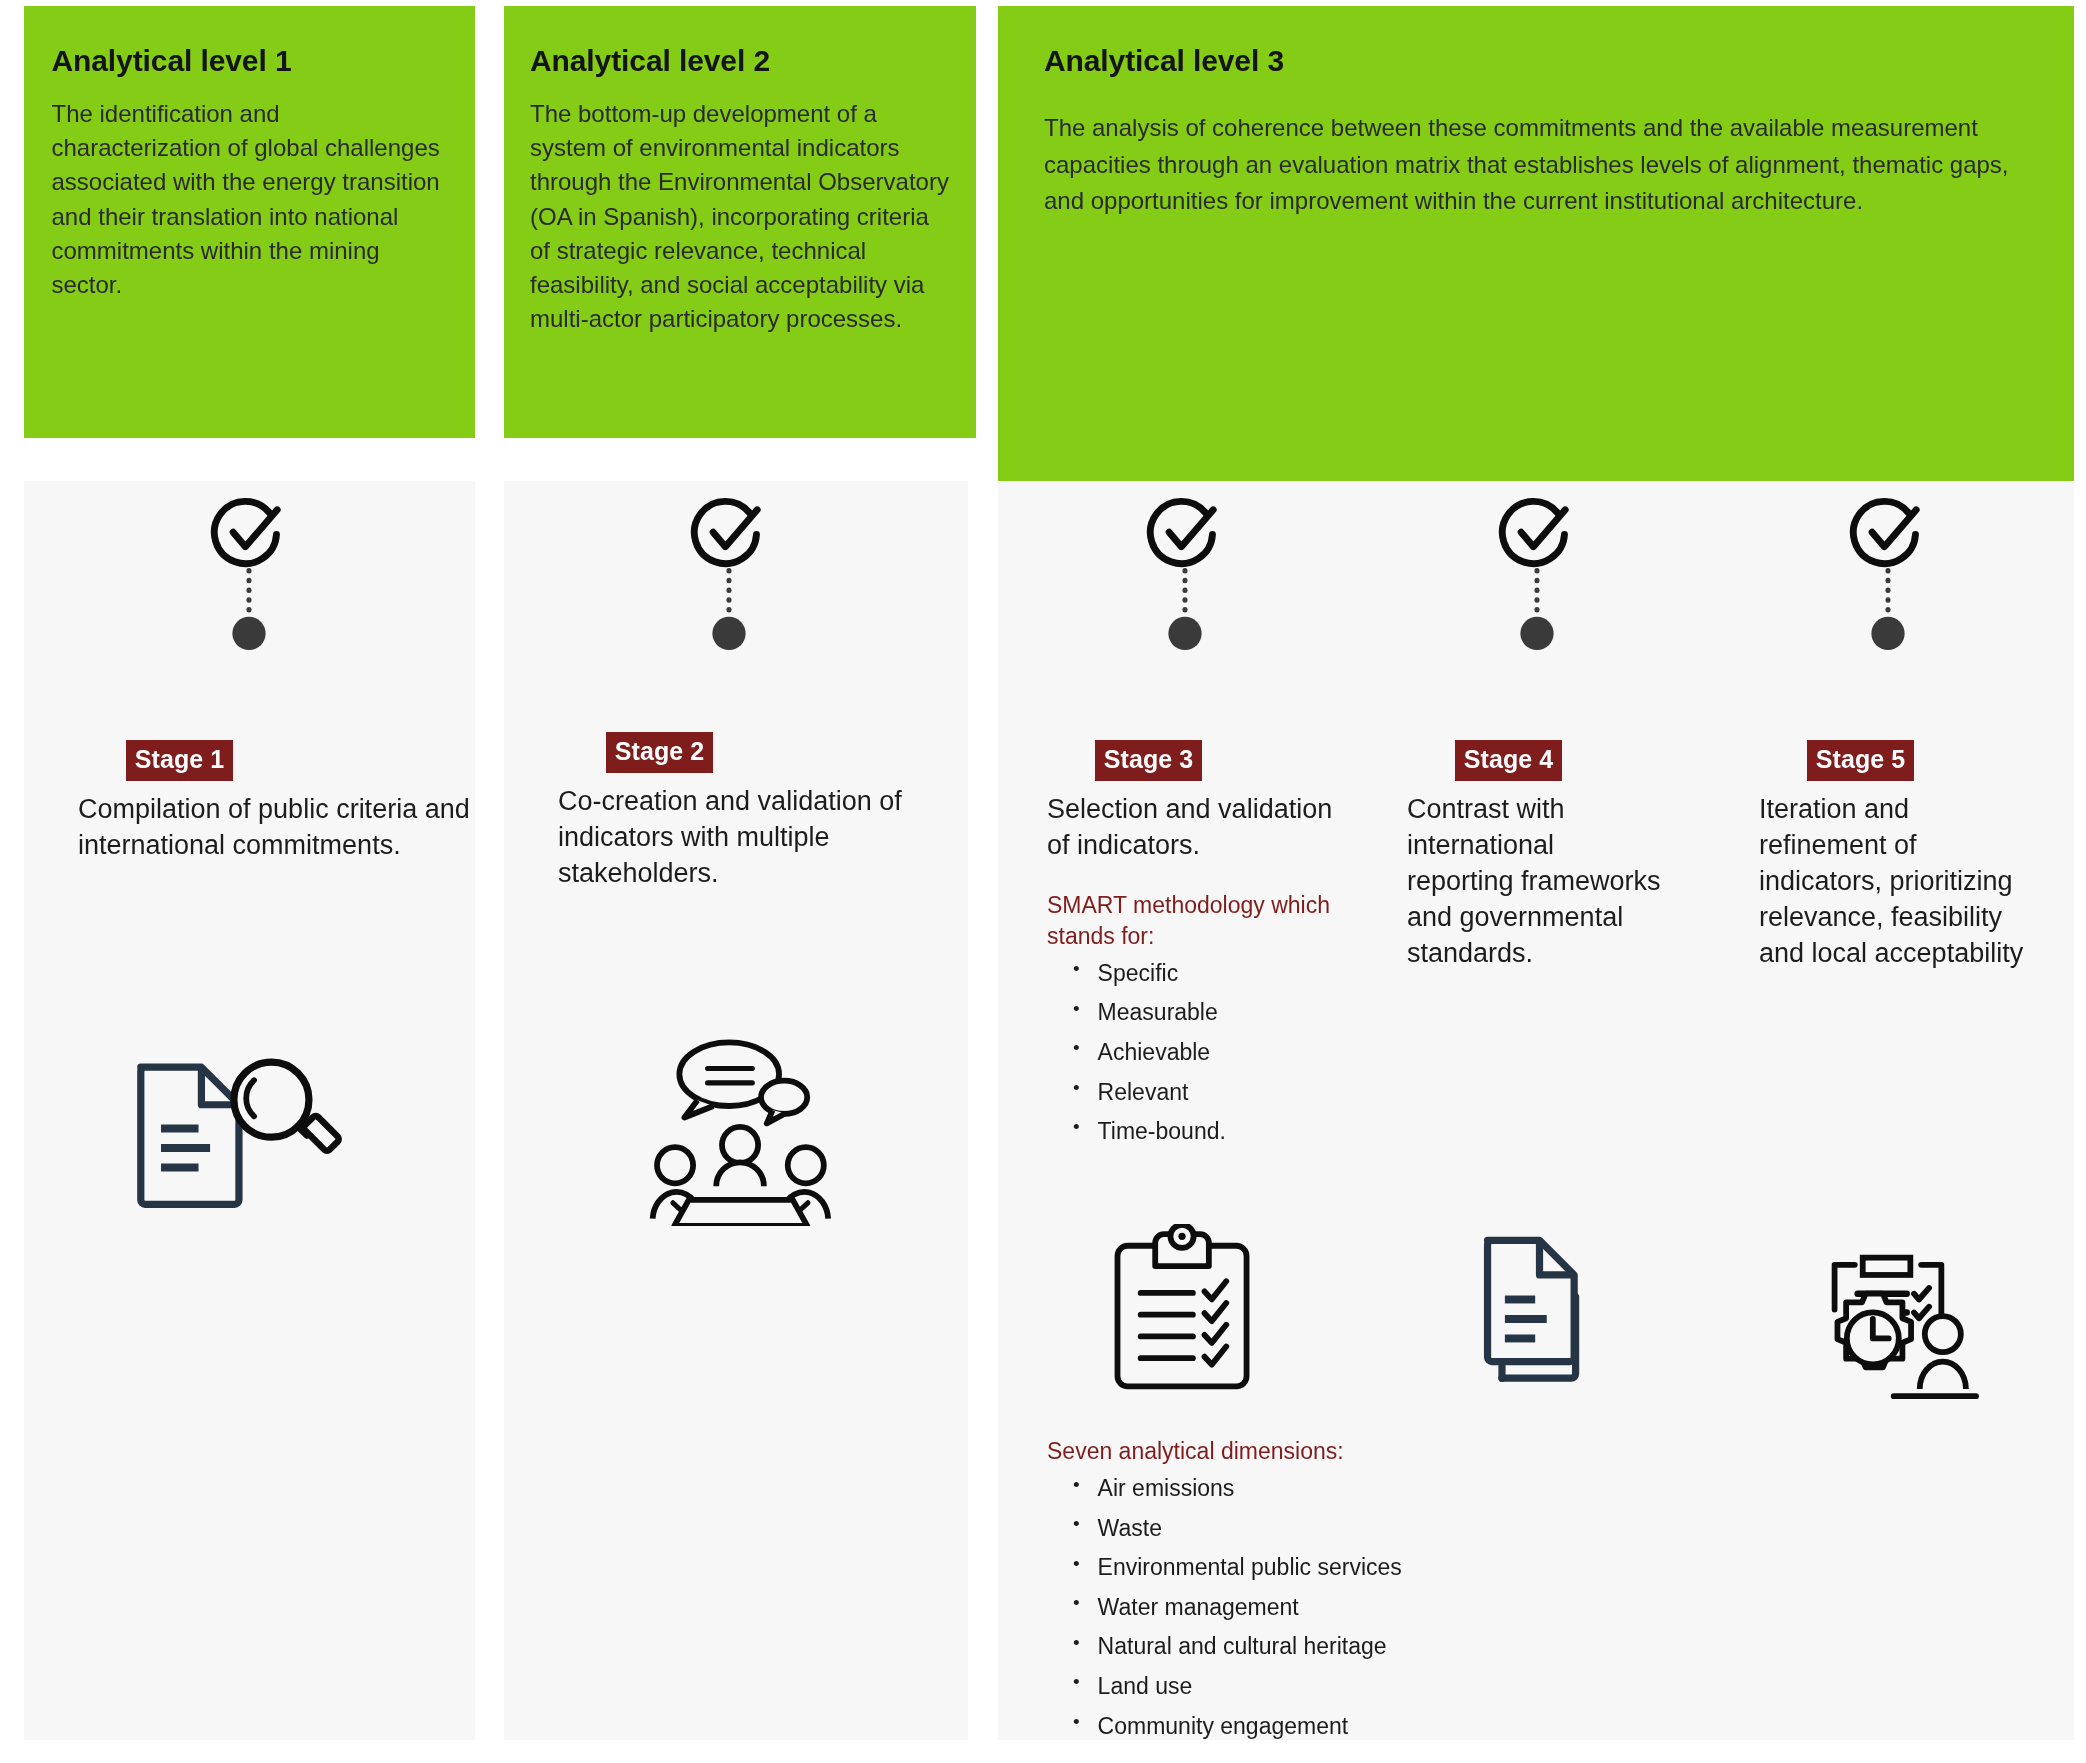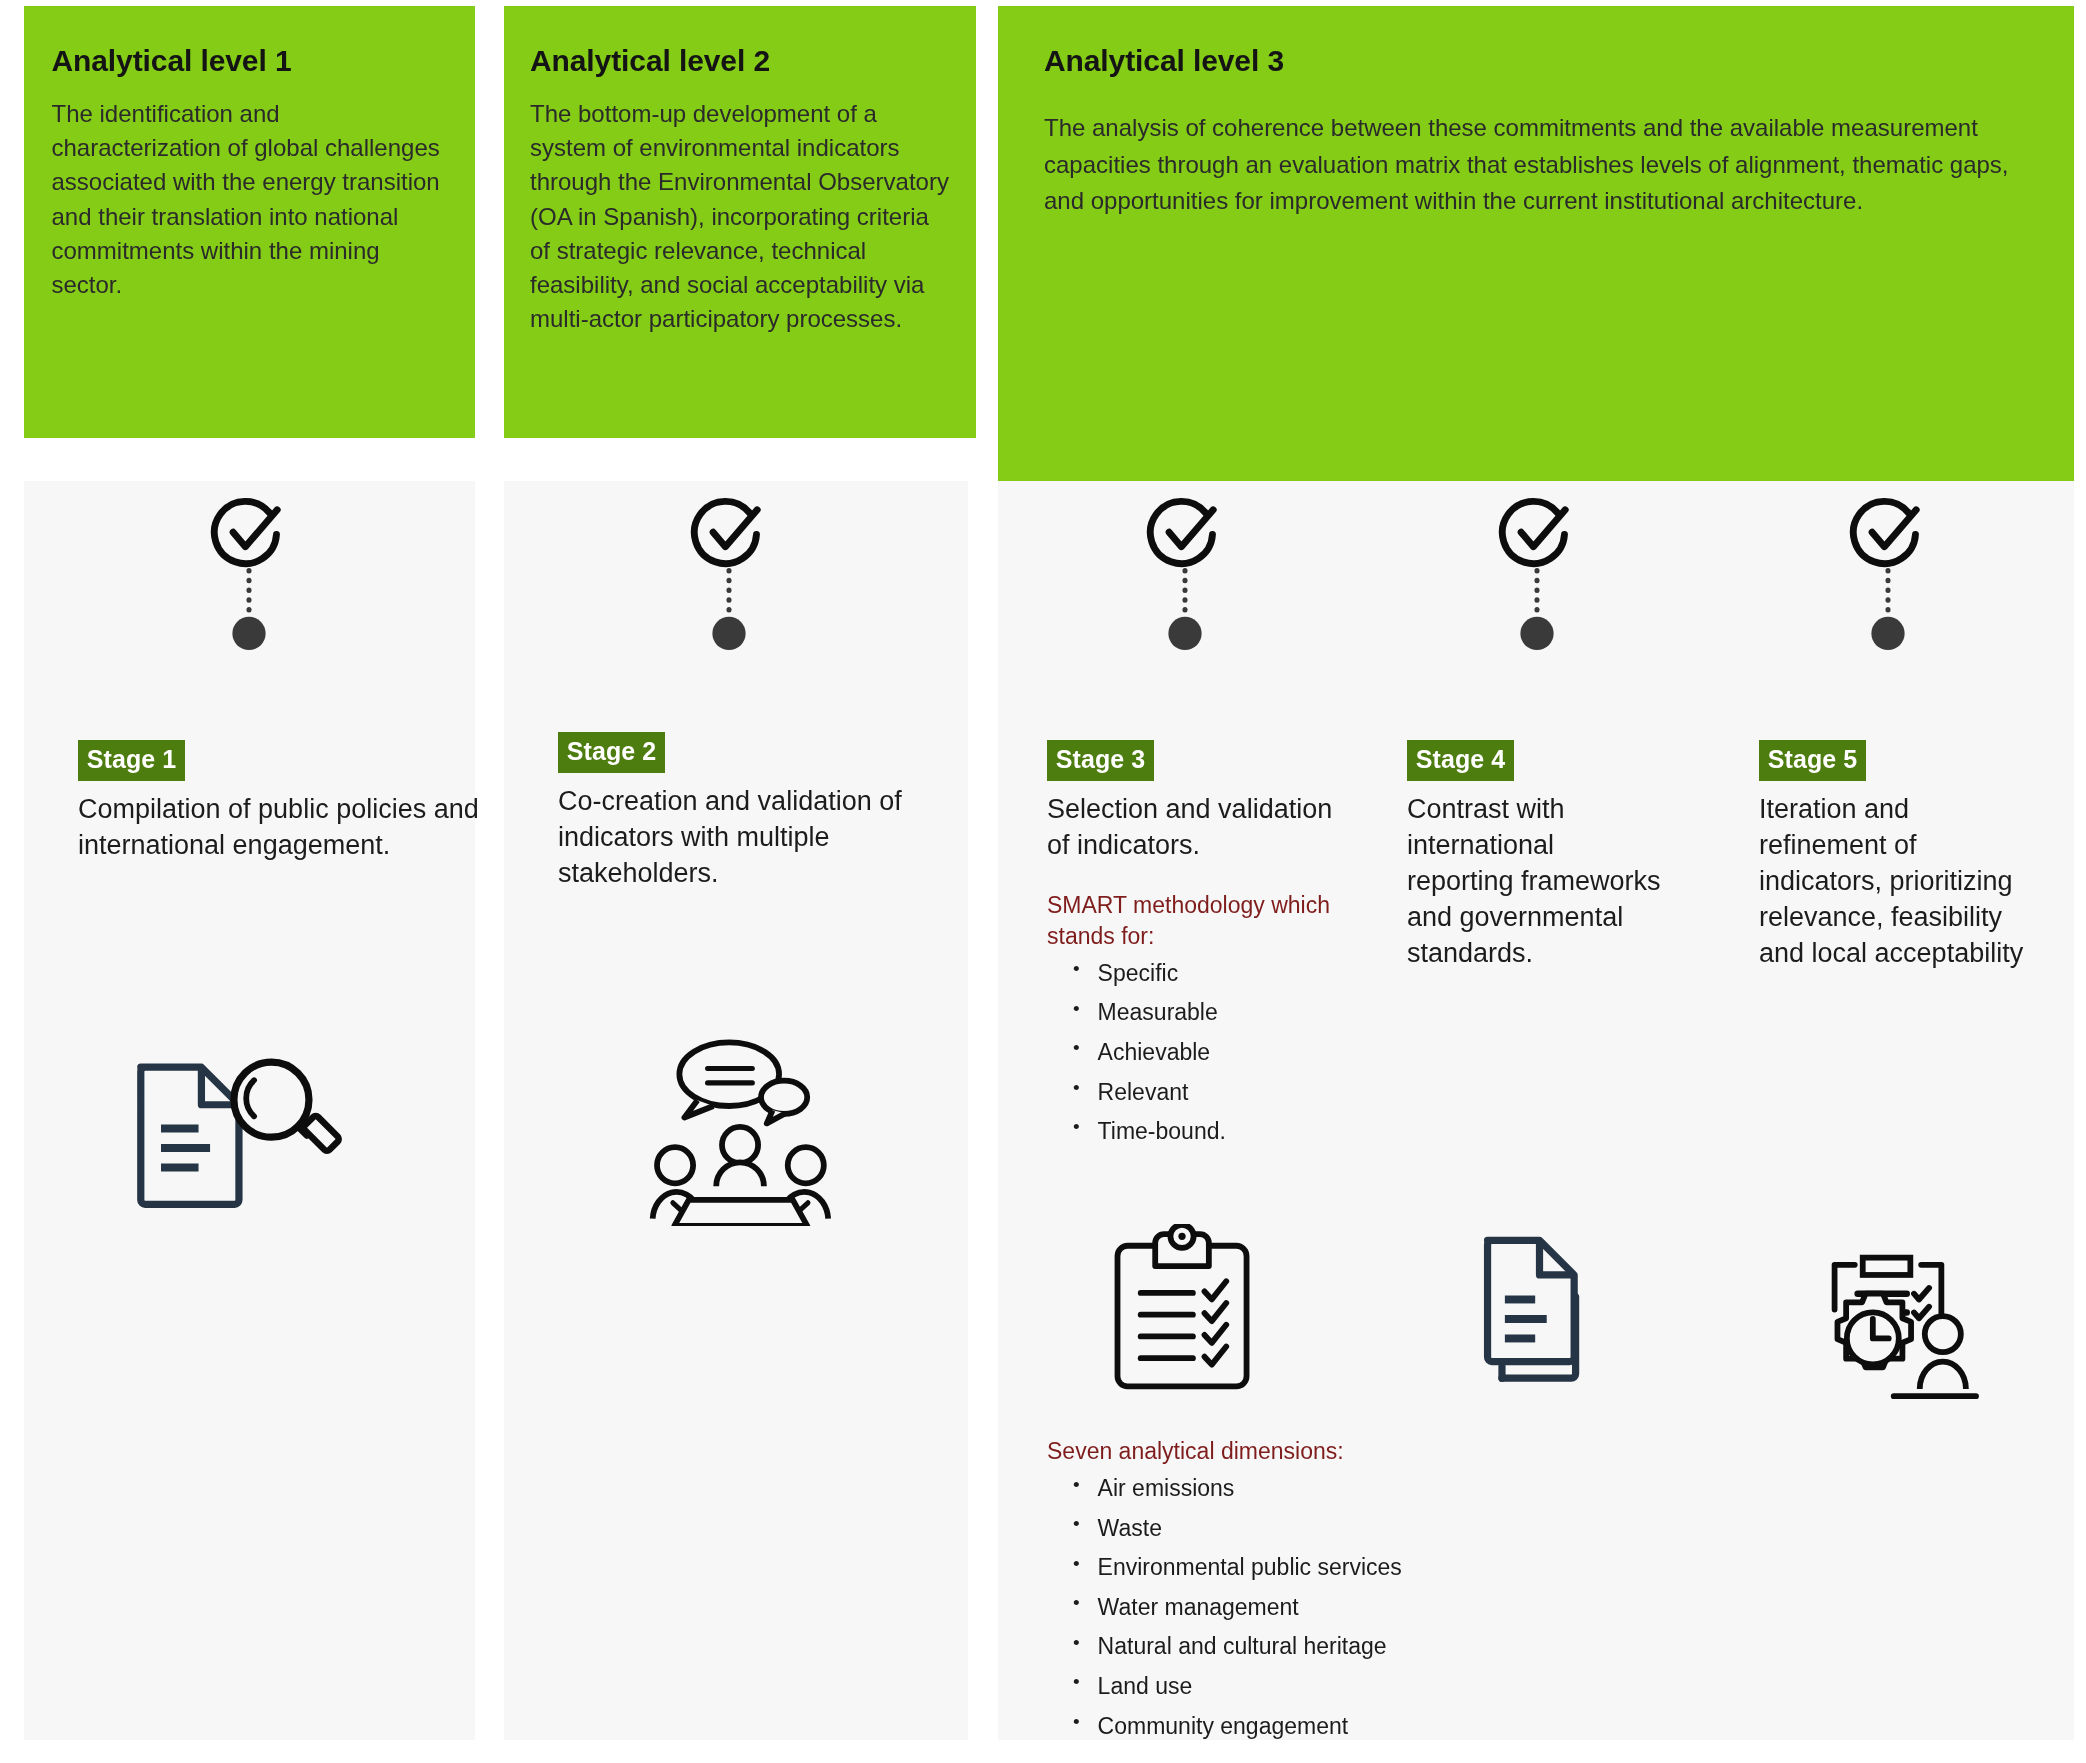--- a/index.html
+++ b/index.html
@@ -73,27 +73,28 @@
   }
   .connector svg { display: block; }
 
   
   .stage {
     position: absolute;
     box-sizing: border-box;
   }
   .stage-badge {
     display: inline-block;
-    background: #4d7c0f;
+    background: #7f1d1d;
     color: #ffffff;
     font-size: 25px;
     font-weight: bold;
     line-height: 1;
     padding: 7.2px 8.7px 8.7px 8.7px;
     letter-spacing: 0.1px;
+    margin-left: 48px;
   }
   .stage-desc {
     font-size: 27px;
     line-height: 1.33;
     color: #1c1c1c;
     margin-top: 11.6px;
   }
   .sub-head {
     font-size: 23px;
     line-height: 1.32;
@@ -189,21 +190,21 @@
     <svg width="94" height="217" viewBox="0 0 130 300" fill="none" xmlns="http://www.w3.org/2000/svg">
       <path d="M94 24 A43 43 0 1 0 103 53" stroke="#0d0d0d" stroke-width="9.5" stroke-linecap="round" fill="none"></path>
       <path d="M43 50 L60 70 L104 19" stroke="#0d0d0d" stroke-width="9.5" stroke-linecap="round" stroke-linejoin="round" fill="none"></path>
       <line x1="65" y1="103" x2="65" y2="170" stroke="#3a3a3a" stroke-width="7" stroke-linecap="round" stroke-dasharray="0.5 13"></line>
       <circle cx="65" cy="190" r="23" fill="#3a3a3a"></circle>
     </svg>
   </div>
 
   <div class="stage" style="left:78px; top:740px; width:405px;">
     <span class="stage-badge">Stage 1</span>
-    <div class="stage-desc">Compilation of public policies and international engagement.</div>
+    <div class="stage-desc">Compilation of public criteria and international commitments.</div>
   </div>
   <div class="illus" style="left:129px; top:1047px;">
     <svg width="217" height="166" viewBox="0 0 300 230" fill="none" xmlns="http://www.w3.org/2000/svg">
 
       <path d="M16 28 h84 l52 52 v132 a6 6 0 0 1 -6 6 H22 a6 6 0 0 1 -6 -6 V34 a6 6 0 0 1 6 -6 z" stroke="#253545" stroke-width="10" fill="#f7f7f7" stroke-linejoin="round"></path>
       <path d="M100 28 v52 h52" stroke="#253545" stroke-width="10" fill="none" stroke-linejoin="round"></path>
       <line x1="44" y1="113" x2="96" y2="113" stroke="#253545" stroke-width="11" stroke-linecap="butt"></line>
       <line x1="44" y1="140" x2="112" y2="140" stroke="#253545" stroke-width="11" stroke-linecap="butt"></line>
       <line x1="44" y1="167" x2="96" y2="167" stroke="#253545" stroke-width="11" stroke-linecap="butt"></line>
 

